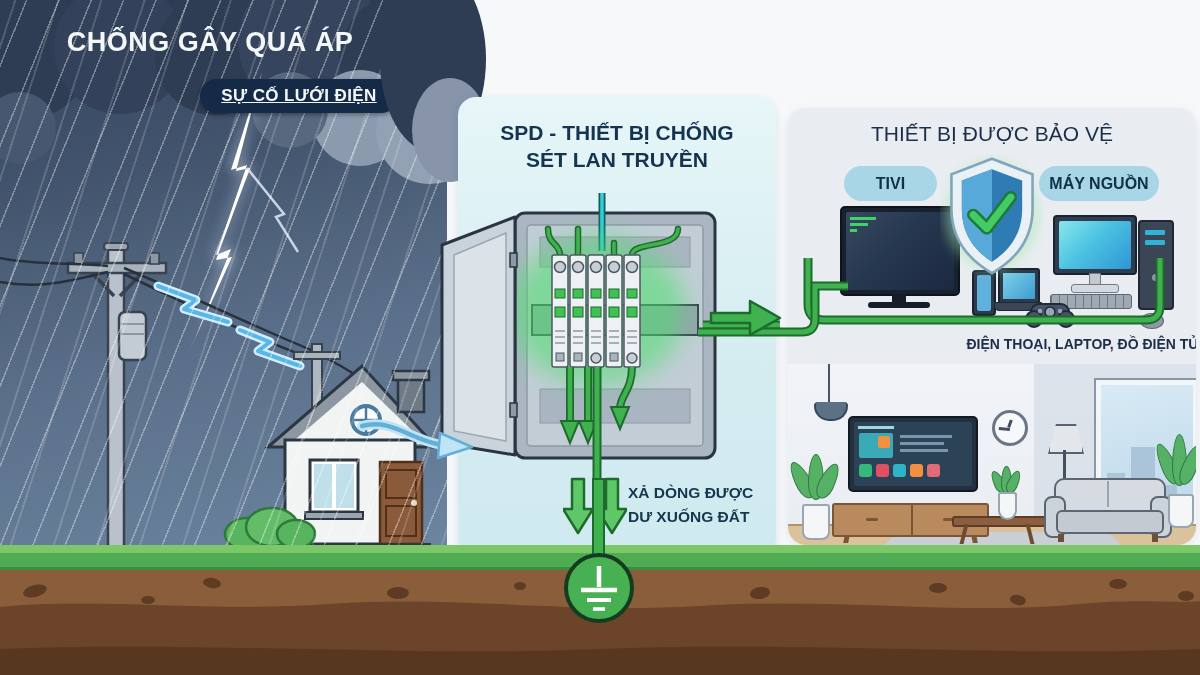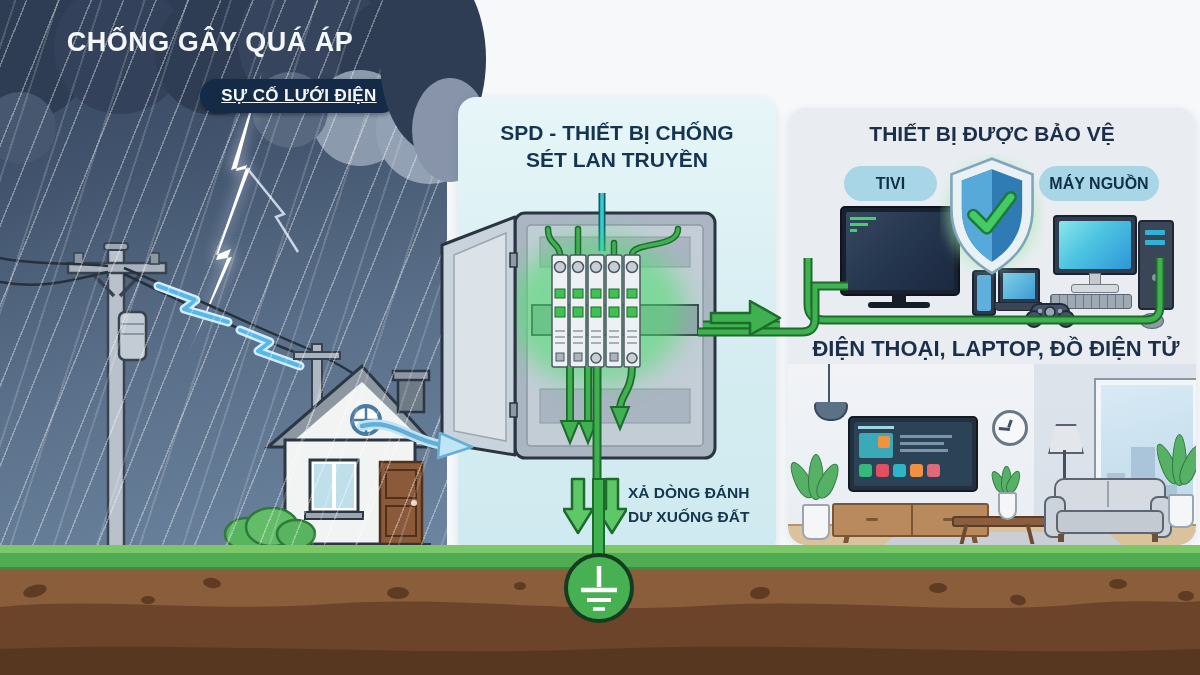--- a/index.html
+++ b/index.html
@@ -34,21 +34,21 @@
   .spd-panel{position:absolute;left:458px;top:97px;width:318px;height:460px;border-radius:18px;
     background:linear-gradient(180deg,#e7f6f8 0%,#d5edf1 55%,#cfeaf0 100%);
     box-shadow:0 2px 8px rgba(40,70,90,.12);}
   .spd-title{position:absolute;left:0;top:22px;width:100%;text-align:center;
     color:#153450;font-size:21px;font-weight:800;line-height:27px;}
 
   
   .prot-panel{position:absolute;left:788px;top:108px;width:408px;height:437px;border-radius:18px;
     background:#e9edf1;box-shadow:0 2px 8px rgba(40,70,90,.10);overflow:hidden;}
   .prot-title{position:absolute;left:0;top:14px;width:100%;text-align:center;
-    color:#1c2f4a;font-size:21px;font-weight:700;}
+    color:#1c2f4a;font-size:21px;font-weight:400;}
   .pill{position:absolute;top:58px;height:35px;border-radius:18px;background:#a8d6e6;
     color:#0f3049;font-size:16px;font-weight:800;display:flex;align-items:center;justify-content:center;}
   .pill.tivi{left:56px;width:93px;}
   .pill.mt{left:251px;width:120px;}
   .shield{position:absolute;left:152px;top:46px;width:104px;height:126px;}
 
   
   .dev-tv{position:absolute;left:52px;top:98px;width:116px;height:86px;background:#18222f;
     border:2px solid #0d141e;border-radius:5px;}
   .dev-tv .scr{position:absolute;inset:4px;background:linear-gradient(135deg,#37495f 0%,#263750 45%,#1b2940 100%);border-radius:2px;}
@@ -73,22 +73,22 @@
     border:1.5px solid #5d6670;border-radius:50%;}
   .dev-phone{position:absolute;left:184px;top:162px;width:20px;height:42px;background:#2c3a4c;
     border:2px solid #1a2430;border-radius:4px;}
   .dev-phone .scr{position:absolute;inset:3px;background:#5fb0dd;border-radius:2px;}
   .dev-laptop{position:absolute;left:206px;top:160px;width:46px;height:42px;}
   .dev-laptop .scr{position:absolute;left:4px;top:0;width:38px;height:32px;background:#2c3a4c;border:2px solid #1a2430;border-radius:3px;}
   .dev-laptop .scr i{position:absolute;inset:3px;background:linear-gradient(135deg,#7fd0e8,#3e9bd2);display:block;}
   .dev-laptop .base{position:absolute;left:0;top:34px;width:46px;height:7px;background:#3a4656;border:1.5px solid #1f2834;border-radius:0 0 5px 5px;}
   .dev-pad{position:absolute;left:237px;top:192px;width:50px;height:30px;}
 
-  .prot-caption{position:absolute;left:4px;top:228px;width:100%;text-align:center;
-    color:#1c2f4a;font-size:22px;font-weight:800;}
+  .prot-caption{position:absolute;left:4px;top:228px;width:100%;text-align:right;
+    color:#1c2f4a;font-size:14px;font-weight:800;}
 
   
   .living{position:absolute;left:0;top:256px;width:408px;height:181px;overflow:hidden;
     background:linear-gradient(180deg,#f1f3f7 0%,#e9edf2 100%);border-radius:0 0 18px 18px;}
   .wall-shade{position:absolute;left:246px;top:0;width:162px;height:164px;background:rgba(198,209,221,.45);}
   .floor{position:absolute;left:0;top:160px;width:408px;height:21px;background:#d9c29c;border-top:2px solid #b29468;}
   .pendant .cord{position:absolute;left:26px;top:0;width:2px;height:40px;background:#46566a;}
   .pendant .shade{position:absolute;left:12px;top:38px;width:30px;height:17px;background:#5b7186;border-radius:4px 4px 15px 15px;border:2px solid #37465a;border-top:none;}
   .smarttv{position:absolute;left:60px;top:52px;width:126px;height:72px;background:#22303f;border:2.5px solid #121a24;border-radius:5px;}
   .smarttv .scr{position:absolute;inset:4px;background:#2c4257;border-radius:2px;overflow:hidden;}
@@ -534,21 +534,21 @@
     <polygon points="5,17 44,17 44,5 74,22 44,39 44,27 5,27" fill="#3fb24f" stroke="#1e6b2e" stroke-width="2.5" stroke-linejoin="round"></polygon>
   </svg>
 
   <svg class="abs" style="left:563px;top:477px" width="64" height="62" viewBox="0 0 64 62">
     <g fill="#5ec768" stroke="#1e6b2e" stroke-width="2.5" stroke-linejoin="round">
       <path d="M9,2 H21 V32 H30 L15,56 L0,32 H9 Z"></path>
       <path d="M43,2 H55 V32 H64 L49,56 L34,32 H43 Z"></path>
     </g>
   </svg>
   <div class="discharge-text">
-    <span style="display:block">XẢ DÒNG ĐÁNH</span>
+    <span style="display:block">XẢ DÒNG ĐƯỢC</span>
     <span style="display:block">DƯ XUỐNG ĐẤT</span>
   </div>
 
   <div class="abs" style="left:592px;top:478px;width:9px;height:88px;background:#3fb24f;border:2px solid #1e6b2e;"></div>
   <svg class="abs" style="left:560px;top:549px" width="78" height="78" viewBox="0 0 78 78">
     <circle cx="39" cy="39" r="33" fill="#46b052" stroke="#143c1f" stroke-width="4"></circle>
     <line x1="39" y1="17" x2="39" y2="38" stroke="#ffffff" stroke-width="4.5"></line>
     <line x1="21" y1="41" x2="57" y2="41" stroke="#ffffff" stroke-width="4.5"></line>
     <line x1="27" y1="51" x2="51" y2="51" stroke="#ffffff" stroke-width="4"></line>
     <line x1="33" y1="60" x2="45" y2="60" stroke="#ffffff" stroke-width="3.5"></line>

